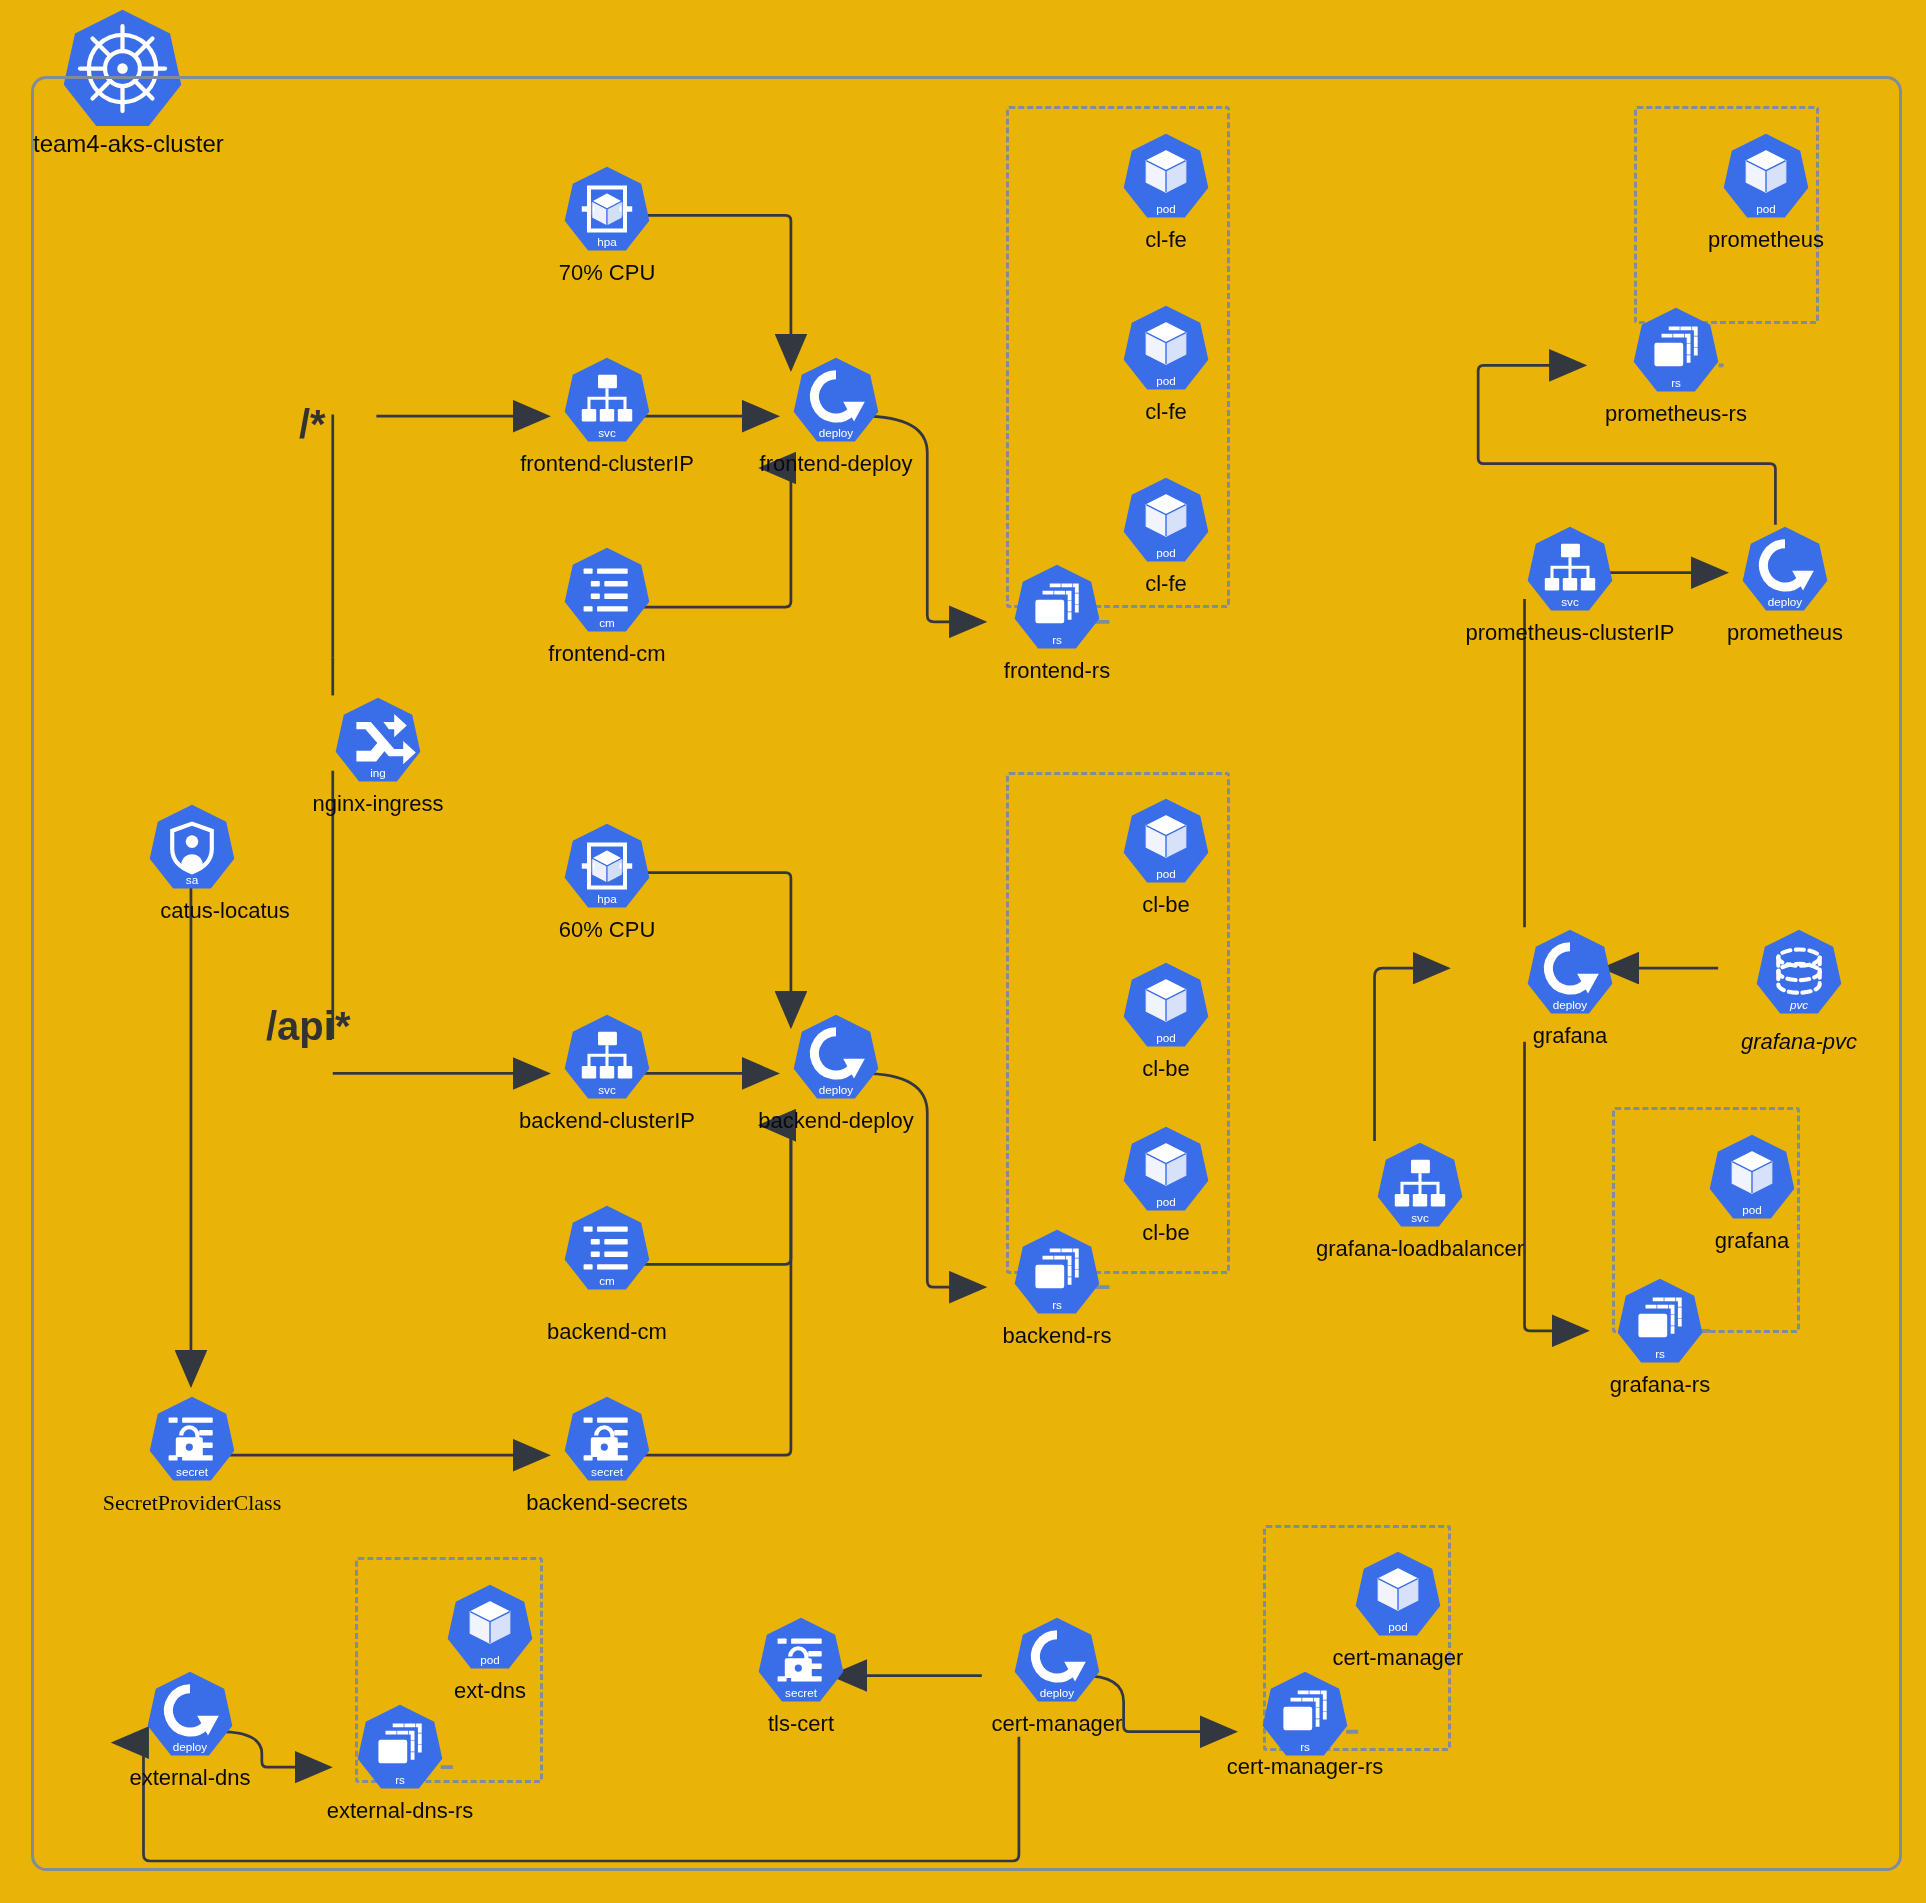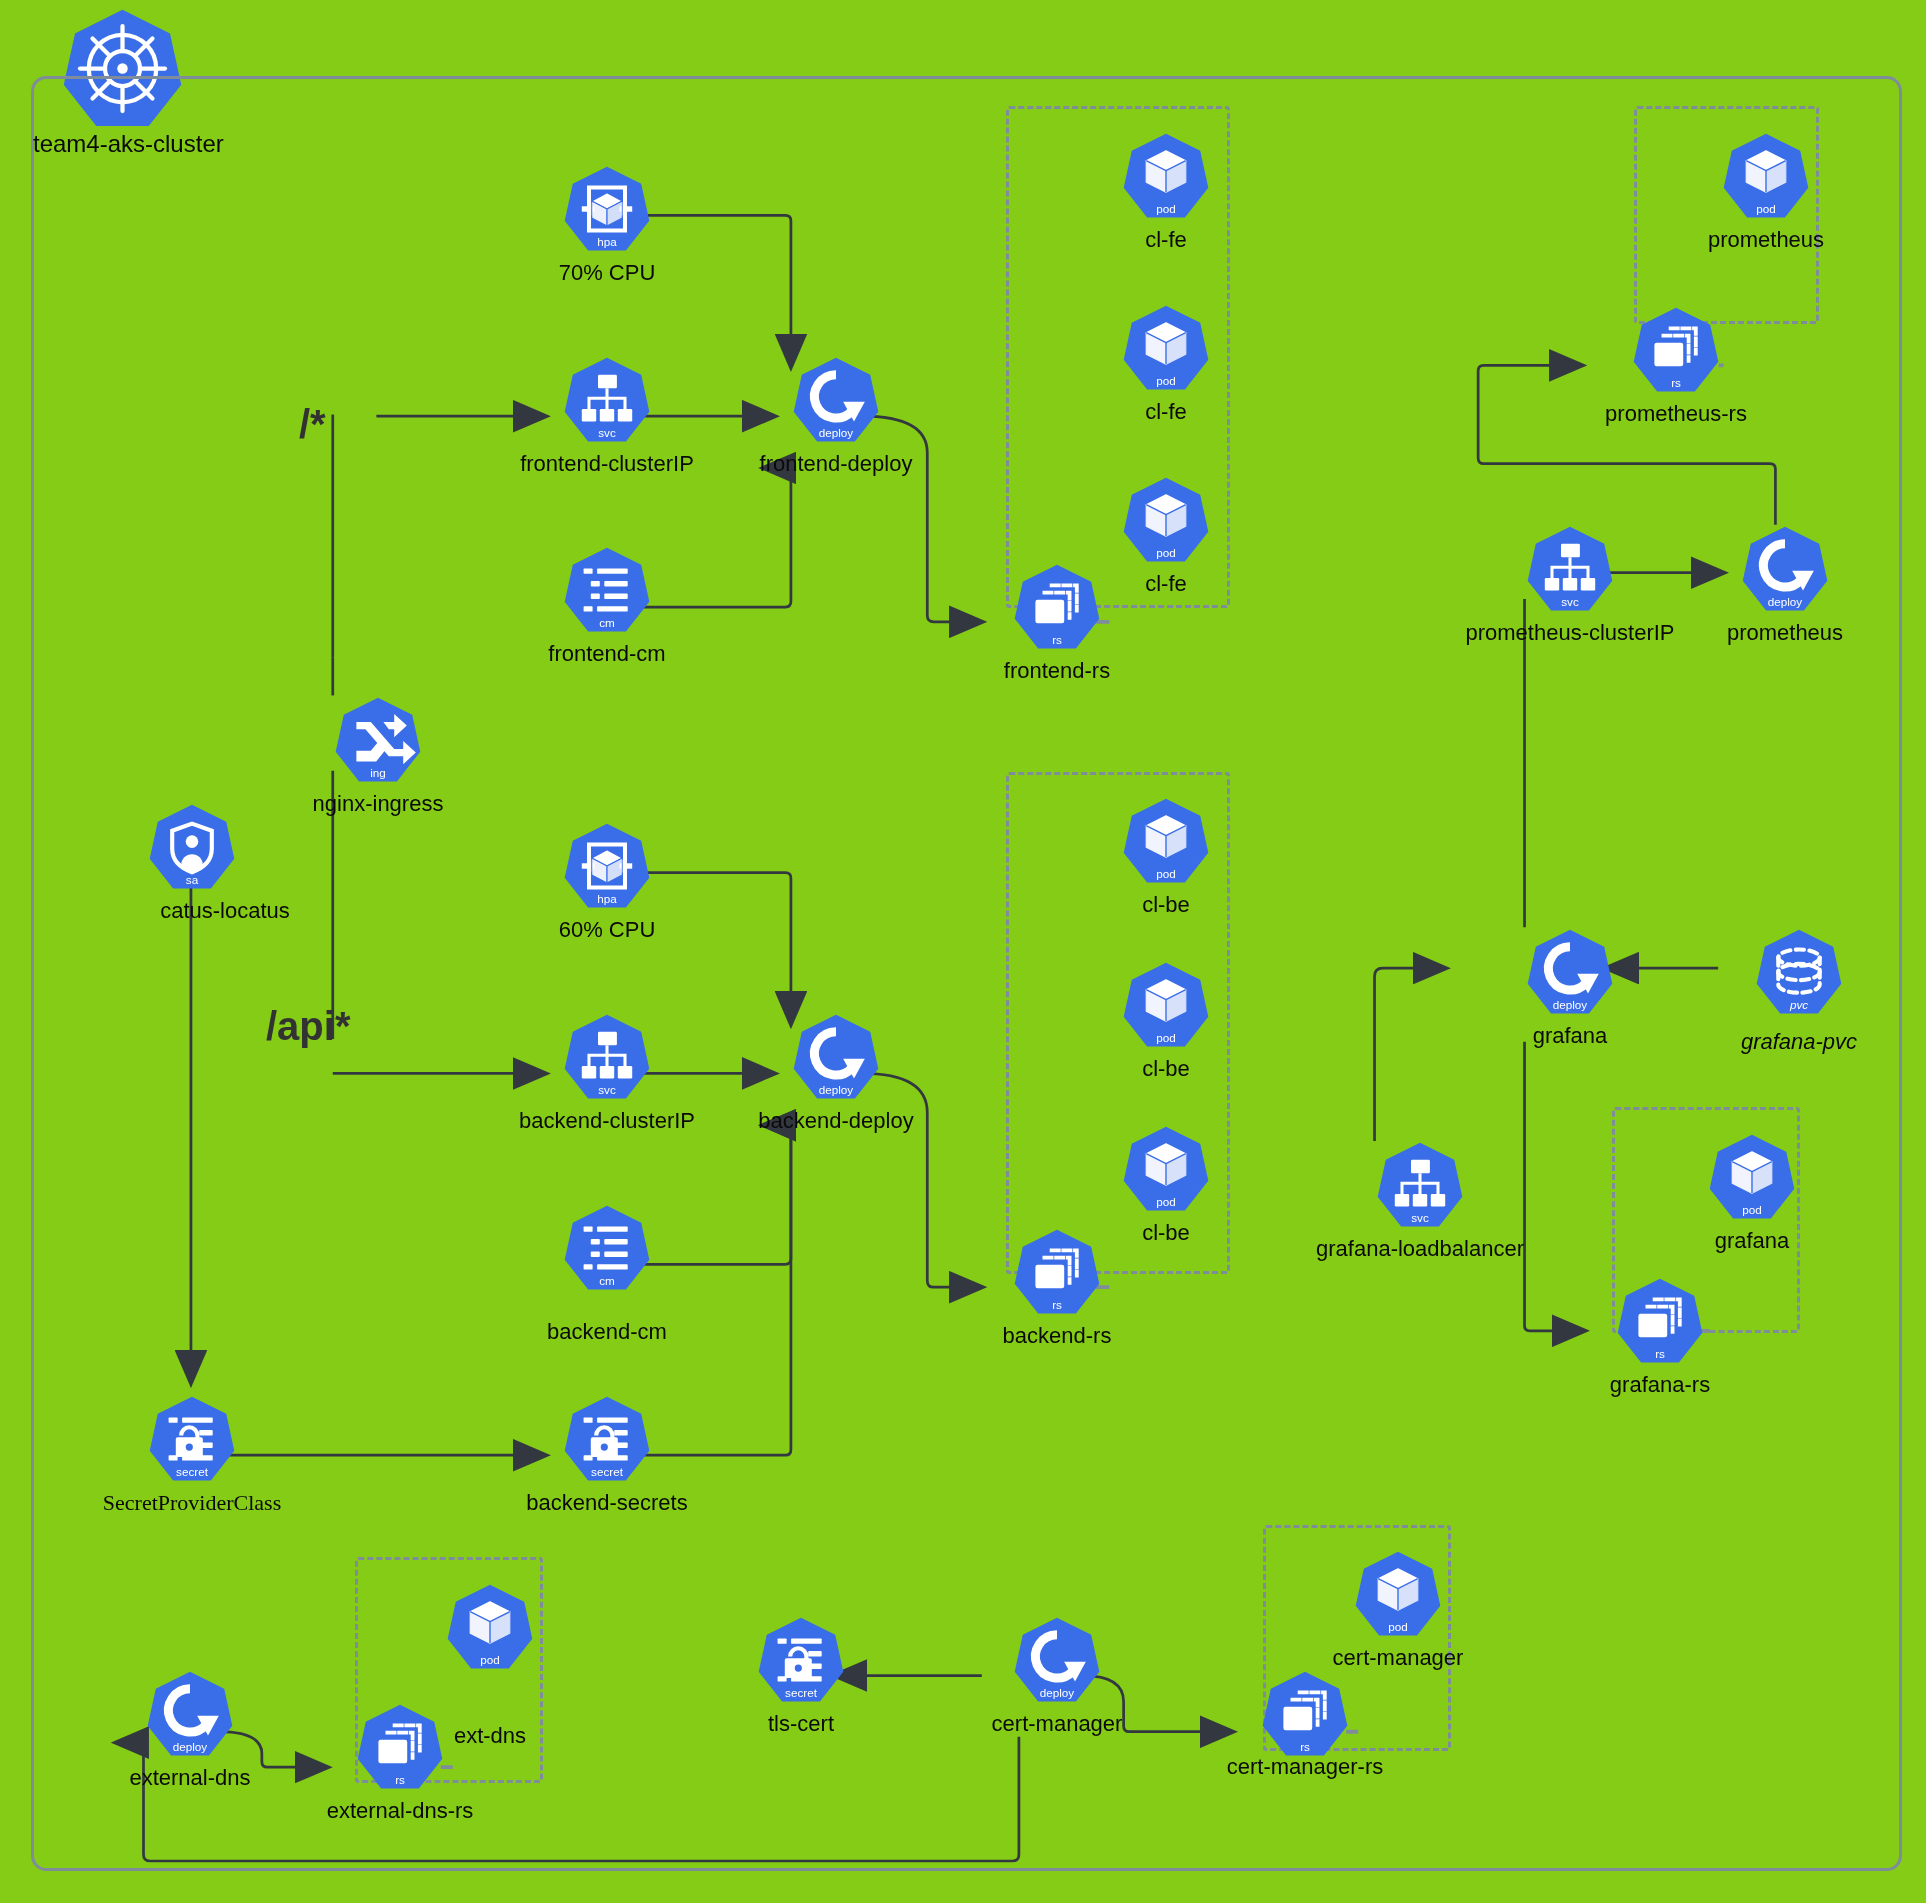--- a/index.html
+++ b/index.html
@@ -1,17 +1,17 @@
 <!DOCTYPE html>
 <html style="font-size:8.7px"><head>
 <meta charset="utf-8">
 <style>
   html,body{margin:0;padding:0;background:#ffffff;}
   body{font-family:"Liberation Sans",sans-serif;}
-  #stage{position:relative;width:1926px;height:1903px;background:#84cc16;overflow:hidden;}
+  #stage{position:relative;width:1926px;height:1903px;background:#eab308;overflow:hidden;}
   #wires{position:absolute;left:0;top:0;width:1926px;height:1903px;}
   .cluster-box{
     position:absolute;left:31px;top:76px;width:1871px;height:1795px;
     border:3.3px solid #7f8c9b;border-radius:15.3px;box-sizing:border-box;
   }
   .group-box{
     position:absolute;border:3.8px dashed #7f8c9b;border-radius:3.3px;box-sizing:border-box;
   }
   .node{position:absolute;}
   .node .glyph{position:relative;}
@@ -494,21 +494,21 @@
       <div class="node" style="left:445px;top:1582px;width:90px;height:90px;"><svg class="glyph" width="90" height="90" viewBox="0 0 100 100">
           <path d="M50 3 L88 22 L97 63 L71 96 L29 96 L3 63 L12 22 Z" fill="#3a6ee8"></path>
           <g fill="#fff" stroke="#fff" stroke-width="1.2" stroke-linejoin="round">
             <path d="M50 22 L72 33 L50 44 L28 33 Z" fill="#fff"></path>
             <path d="M28 33 L28 57 L50 68 L50 44 Z" fill="#fff" opacity="0.93"></path>
             <path d="M72 33 L72 57 L50 68 L50 44 Z" fill="#fff" opacity="0.80"></path>
             <path d="M50 44 L50 68" stroke="#3a6ee8" stroke-width="1.6"></path>
             <path d="M28 33 L50 44 L72 33" fill="none" stroke="#3a6ee8" stroke-width="1.6"></path>
           </g>
           <text x="50" y="91" text-anchor="middle" font-family="Liberation Sans, sans-serif" font-size="13" fill="#ffffff">pod</text>
-        </svg><div class="caption" style="top:98px;margin-top:45px;">ext-dns</div></div>
+        </svg><div class="caption" style="top:98px;">ext-dns</div></div>
       <div class="node" style="left:756px;top:1615px;width:90px;height:90px;"><svg class="glyph" width="90" height="90" viewBox="0 0 100 100">
           <path d="M50 3 L88 22 L97 63 L71 96 L29 96 L3 63 L12 22 Z" fill="#3a6ee8"></path>
           <g fill="#fff">
             <rect x="24" y="26" width="10" height="6" rx="1"></rect>
             <rect x="39" y="26" width="34" height="6" rx="1"></rect>
             <rect x="58" y="40" width="15" height="6" rx="1"></rect>
             <rect x="58" y="54" width="15" height="6" rx="1"></rect>
             <rect x="24" y="68" width="10" height="6" rx="1"></rect>
             <rect x="39" y="68" width="34" height="6" rx="1"></rect>
           </g>

